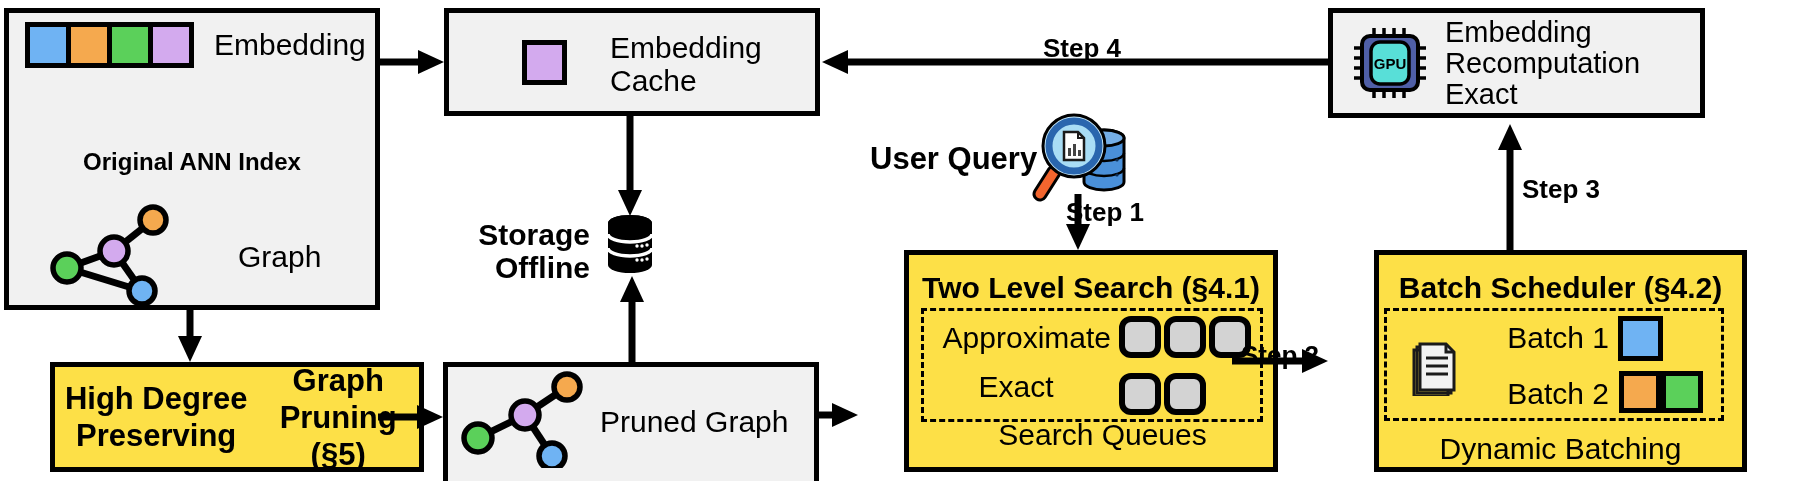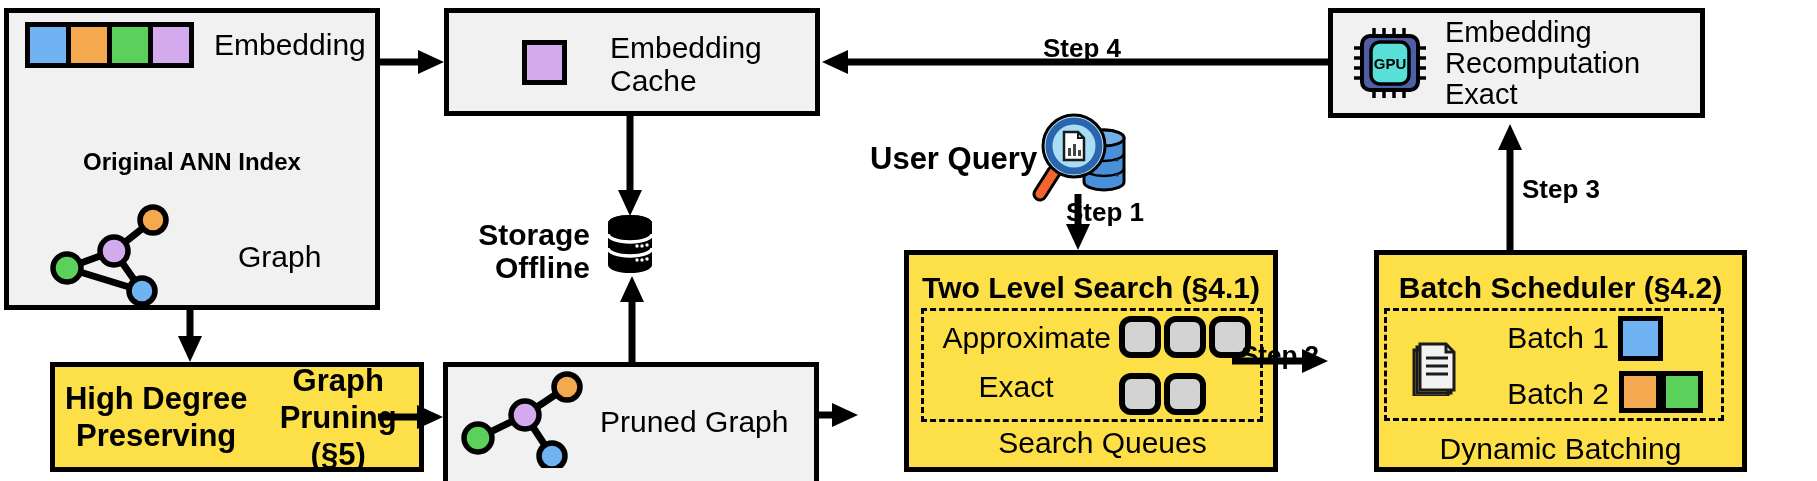--- a/index.html
+++ b/index.html
@@ -135,21 +135,21 @@
     <div class="slotrow" style="left:210px;top:61px;">
       <div class="slot"></div>
       <div class="slot"></div>
       <div class="slot"></div>
     </div>
     <div class="t ralign" style="left:12px;top:116px;width:190px;text-align:center;">Exact</div>
     <div class="slotrow" style="left:210px;top:118px;">
       <div class="slot"></div>
       <div class="slot"></div>
     </div>
-    <div class="caption" style="top:171px;padding-left:23px;">Search Queues</div>
+    <div class="caption" style="top:163px;padding-left:23px;">Search Queues</div>
   </div>
 
   <div class="box shaded" style="left:1328px;top:250px;width:373px;height:222px;">
     <div class="box-title" style="top:16px;">Batch Scheduler (§4.2)</div>
     <div class="dashed" style="left:5px;top:53px;width:340px;height:113px;"></div>
     <svg class="overlay" style="left:33px;top:77px;" width="56" height="64" viewBox="0 0 56 64">
       <path d="M8,12 h26 l8,8 v38 h-34 z" fill="none" stroke="#1a1a1a" stroke-width="3" transform="translate(-6,6)"></path>
       <path d="M8,12 h26 l8,8 v38 h-34 z" fill="none" stroke="#1a1a1a" stroke-width="3" transform="translate(-3,3)"></path>
       <path d="M8,12 h26 l8,8 v38 h-34 z" fill="#f2f2f2" stroke="#1a1a1a" stroke-width="3"></path>
       <path d="M34,12 v8 h8" fill="none" stroke="#1a1a1a" stroke-width="3"></path>

